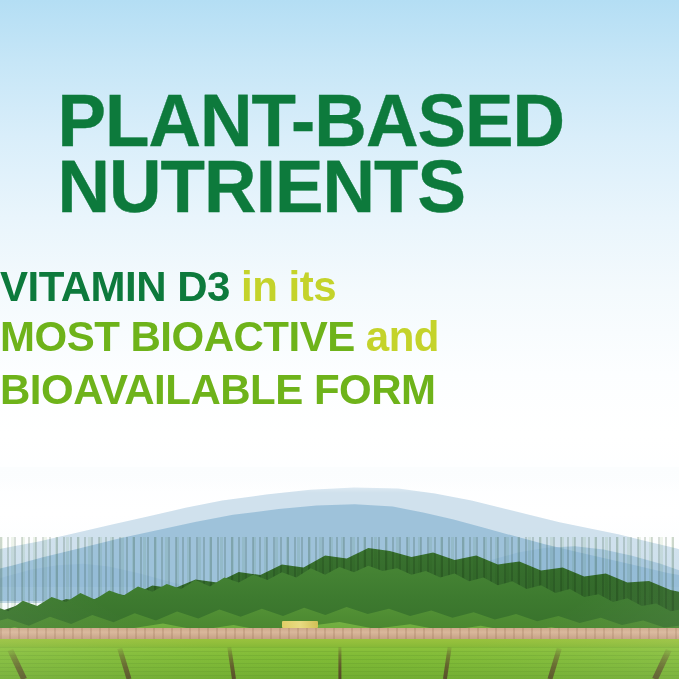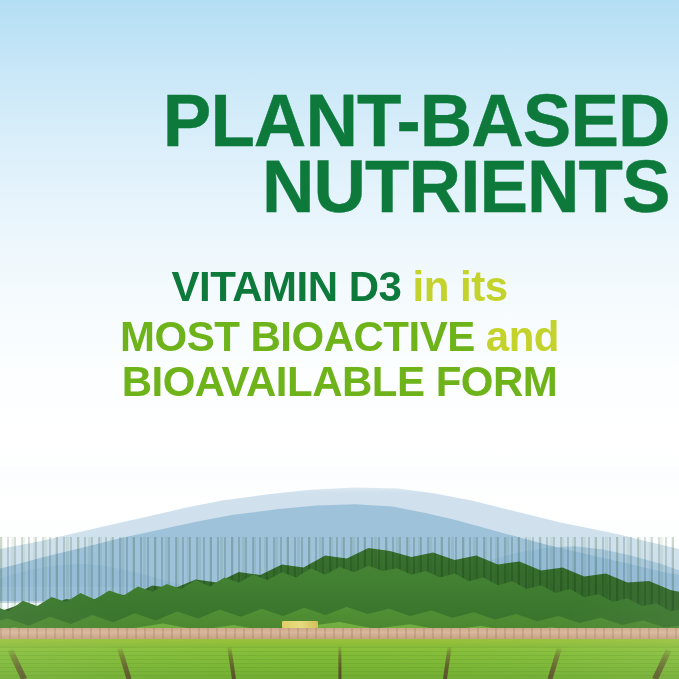--- a/index.html
+++ b/index.html
@@ -20,49 +20,49 @@
       #ffffff 64%,
       #fdfeff 72%,
       #f7fbfe 80%,
       #eff8fd 88%,
       #e8f4fc 96%,
       #e4f2fb 100%);
   }
 
   
   .headline{
-    position:absolute;left:0;right:0;top:86px;text-align:right;
+    position:absolute;left:0;right:0;top:86px;text-align:left;
     font-family:"Liberation Sans Narrow","Liberation Sans",sans-serif;
     font-weight:bold;
     letter-spacing:-1px;
     line-height:0.93;
     color:#0d7a3c;
     padding-left:48px;
     -webkit-text-stroke:0.4px #0d7a3c;
   }
   .headline .l1{
     display:block;font-size:75px;
     transform:scaleX(0.97);
   }
   .headline .l2{
     display:block;font-size:75px;margin-top:-4px;
     transform:scaleX(0.97);
   }
 
   
   .subhead{
-    position:absolute;left:0;right:0;top:266px;text-align:center;
+    position:absolute;left:0;right:0;top:266px;
     font-family:"Liberation Sans Narrow","Liberation Sans",sans-serif;
     font-weight:bold;
     line-height:1.0;
     letter-spacing:-0.5px;
   }
   .subhead .sl{display:block;font-size:42px;white-space:nowrap;}
   .subhead .sl2{margin-top:8px;}
-  .subhead .sl3{margin-top:3px;}
+  .subhead .sl3{margin-top:11px;}
   .c-dark{color:#0d7a3c;}
   .c-apple{color:#6eb31a;}
   .c-lime{color:#c4d32b;}
 
   
   .photo{
     position:absolute;left:0;right:0;bottom:0;height:212px;overflow:hidden;
   }
   
   .p-sky{

